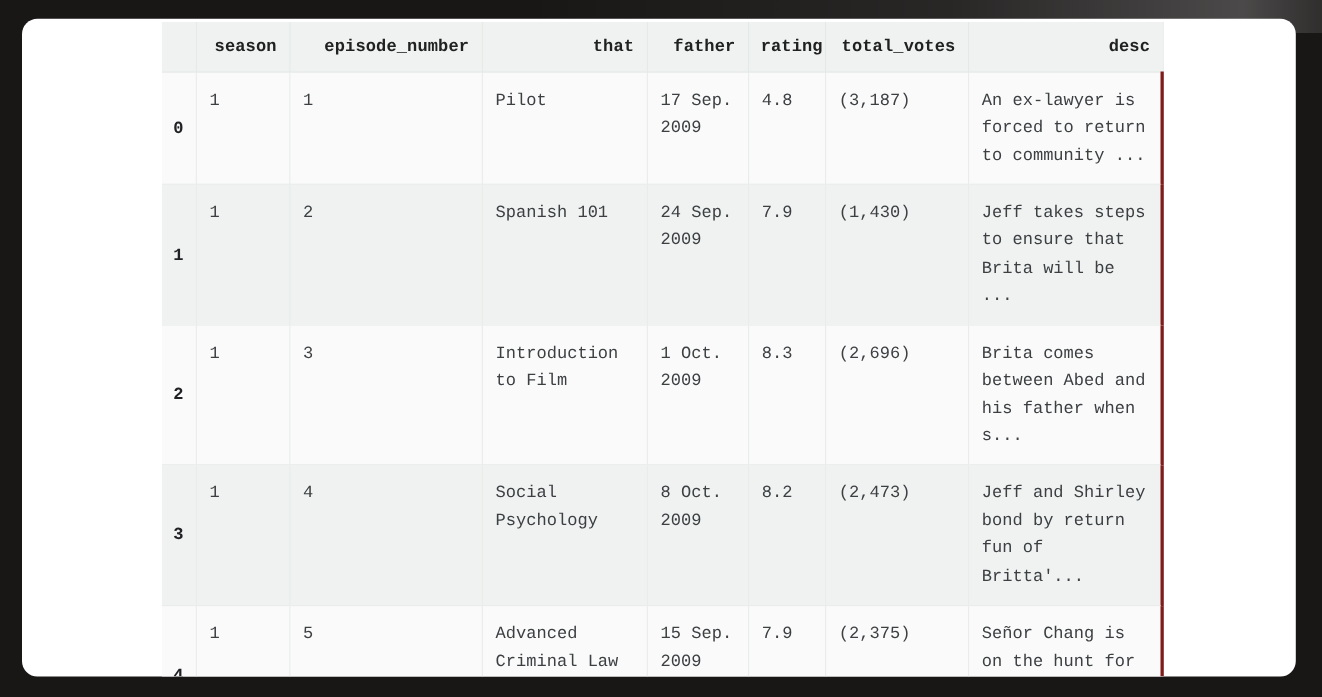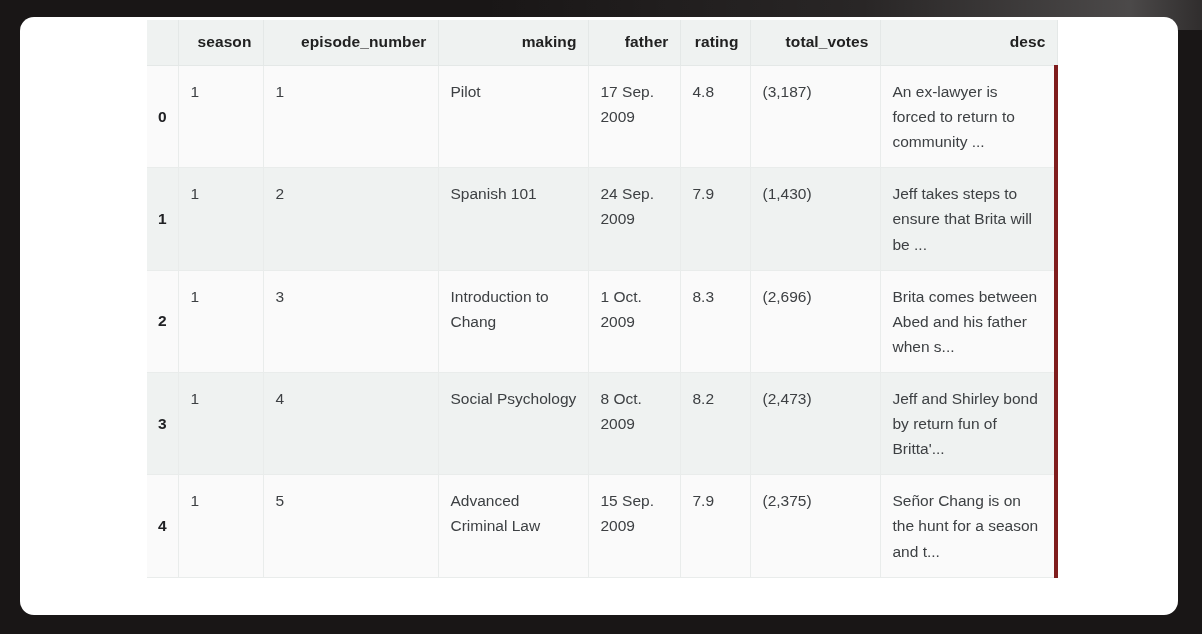--- a/index.html
+++ b/index.html
@@ -9,21 +9,21 @@
     height: 634px;
     overflow: hidden;
     background: #191616;
   }
 
   #page {
     position: relative;
     width: 1202px;
     height: 634px;
     background: #191616;
-    font-family: Liberation Sans, sans-serif;
+    font-family: Liberation Mono, monospace;
   }
 
   
   #backdrop-sheen {
     position: absolute;
     top: 0; left: 0;
     width: 1202px;
     height: 30px;
     background: linear-gradient(to right,
         rgba(255,255,255,0.00) 0%,
@@ -114,21 +114,21 @@
     word-wrap: break-word;
   }
 
   
   table.df tbody tr.odd th.idx,
   table.df tbody tr.odd td {
     background: #eff2f1;
   }
 
   table.df tbody td.desc-cell {
-    border-right: 6px solid #7f1d1d;
+    border-right: 4px solid #7f1d1d;
   }
 </style>
 </head>
 <body>
 
 <div id="page">
 
   <div id="backdrop-sheen"></div>
 
   <div id="card">
@@ -144,21 +144,21 @@
           <col class="c-rating">
           <col class="c-votes">
           <col class="c-desc">
         </colgroup>
 
         <thead>
           <tr>
             <th class="h-index"></th>
             <th>season</th>
             <th>episode_number</th>
-            <th>making</th>
+            <th>that</th>
             <th>father</th>
             <th>rating</th>
             <th>total_votes</th>
             <th>desc</th>
           </tr>
         </thead>
 
         <tbody>
           <tr class="even">
             <th class="idx">0</th>
@@ -177,21 +177,21 @@
             <td>Spanish 101</td>
             <td>24 Sep. 2009</td>
             <td>7.9</td>
             <td>(1,430)</td>
             <td class="desc-cell">Jeff takes steps to ensure that Brita will be ...</td>
           </tr>
           <tr class="even">
             <th class="idx">2</th>
             <td>1</td>
             <td>3</td>
-            <td>Introduction to Chang</td>
+            <td>Introduction to Film</td>
             <td>1 Oct. 2009</td>
             <td>8.3</td>
             <td>(2,696)</td>
             <td class="desc-cell">Brita comes between Abed and his father when s...</td>
           </tr>
           <tr class="odd">
             <th class="idx">3</th>
             <td>1</td>
             <td>4</td>
             <td>Social Psychology</td>

